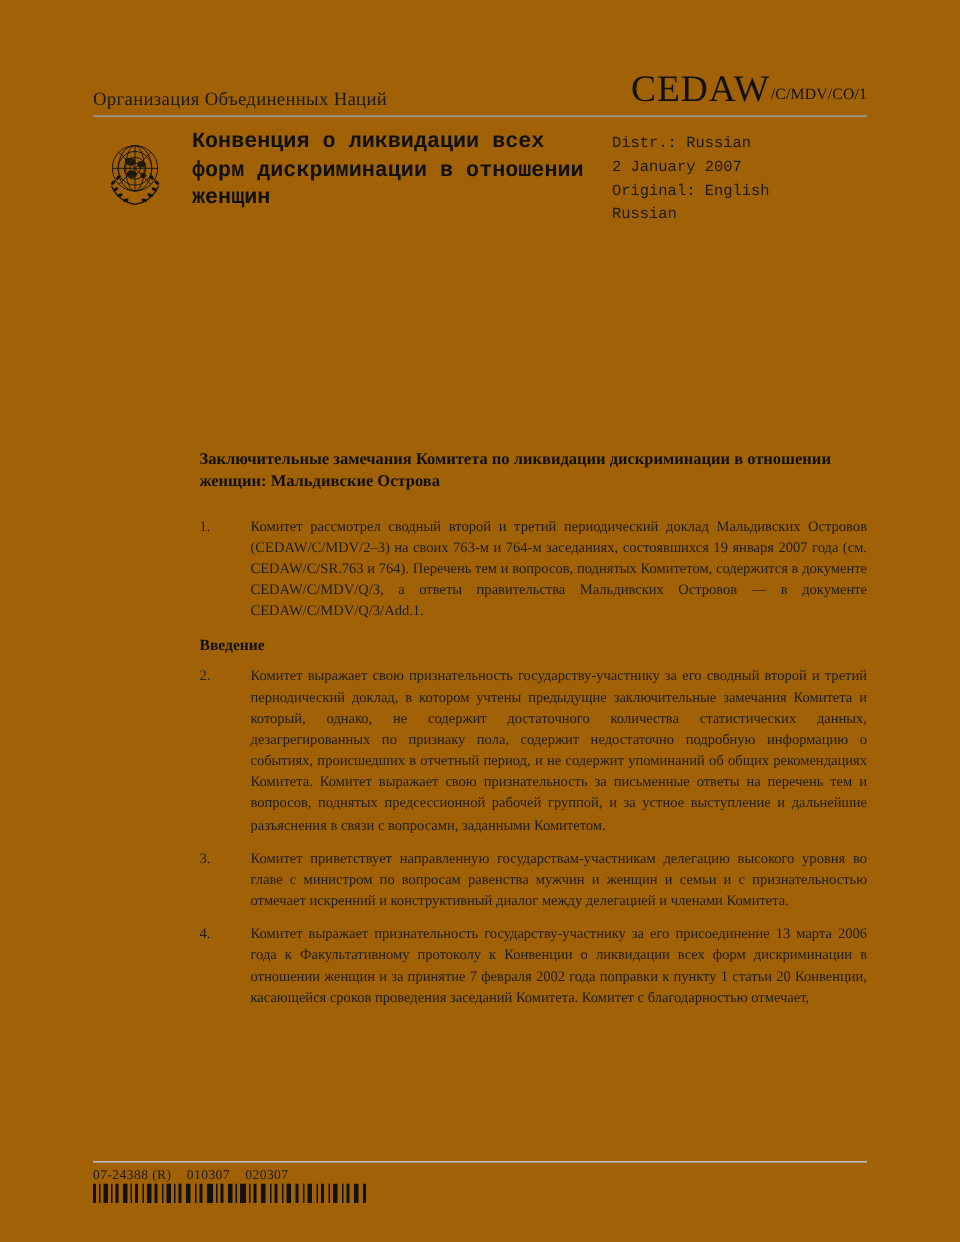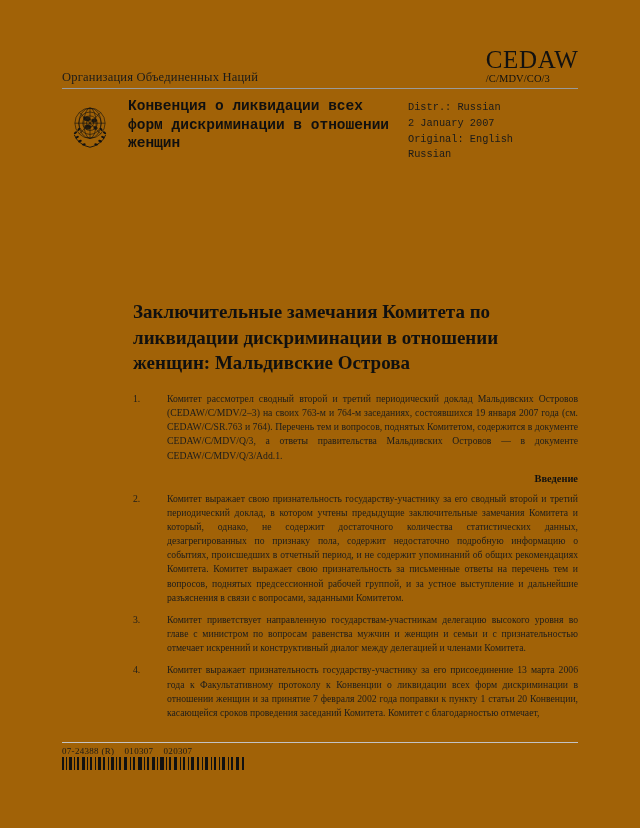--- a/index.html
+++ b/index.html
@@ -39,21 +39,20 @@
   .org-name {
     font-size: 12.5px;
     letter-spacing: 0.2px;
     color: #1a1a1a;
     white-space: nowrap;
   }
   .symbol-wrap {
     display: flex;
     align-items: baseline;
     white-space: nowrap;
-    flex-direction: column;
   }
   .symbol-main {
     font-size: 25px;
     letter-spacing: 0.6px;
     color: #111;
   }
   .symbol-sub {
     font-size: 10.5px;
     letter-spacing: 0.1px;
     color: #111;
@@ -132,21 +131,21 @@
 
   
   .content {
     position: absolute;
     left: 133px;
     top: 299px;
     width: 445px;
   }
   .doc-title {
     font-weight: bold;
-    font-size: 19px;
+    font-size: 11px;
     line-height: 1.35;
     color: #101010;
     margin: 0 0 16px 0;
   }
   .section-head {
     font-weight: bold;
     font-size: 10.4px;
     margin: 0 0 8px 0;
     color: #111;
   }
@@ -162,27 +161,27 @@
   .para-num {
     flex: 0 0 34px;
     text-align: left;
   }
   .para-text {
     flex: 1 1 auto;
     text-align: justify;
     text-justify: inter-word;
     hyphens: manual;
   }
-  .gap-before { margin-top: 10px; text-align: right; }
+  .gap-before { margin-top: 10px; }
 
   
   .footer {
     position: absolute;
     left: 62px;
-    top: 742px;
+    top: 774px;
     width: 516px;
   }
   .rule-foot {
     border: 0;
     border-top: 1px solid #c3c3c3;
     margin: 0 0 3px 0;
     height: 0;
   }
   .job-no {
     font-size: 9px;
@@ -201,21 +200,21 @@
 <body>
 
 <div class="page">
 
   <div class="masthead">
 
     <div class="masthead-top">
       <div class="org-name">Организация Объединенных Наций</div>
       <div class="symbol-wrap">
         <span class="symbol-main">CEDAW</span>
-        <span class="symbol-sub">/C/MDV/CO/3</span>
+        <span class="symbol-sub">/C/MDV/CO/1</span>
       </div>
     </div>
 
     <hr class="rule-thin">
 
     <div class="masthead-body">
 
       <div class="emblem">
         <svg viewBox="0 0 100 100" width="56" height="56" aria-hidden="true">
           <g fill="none" stroke="#111" stroke-width="1.1">

